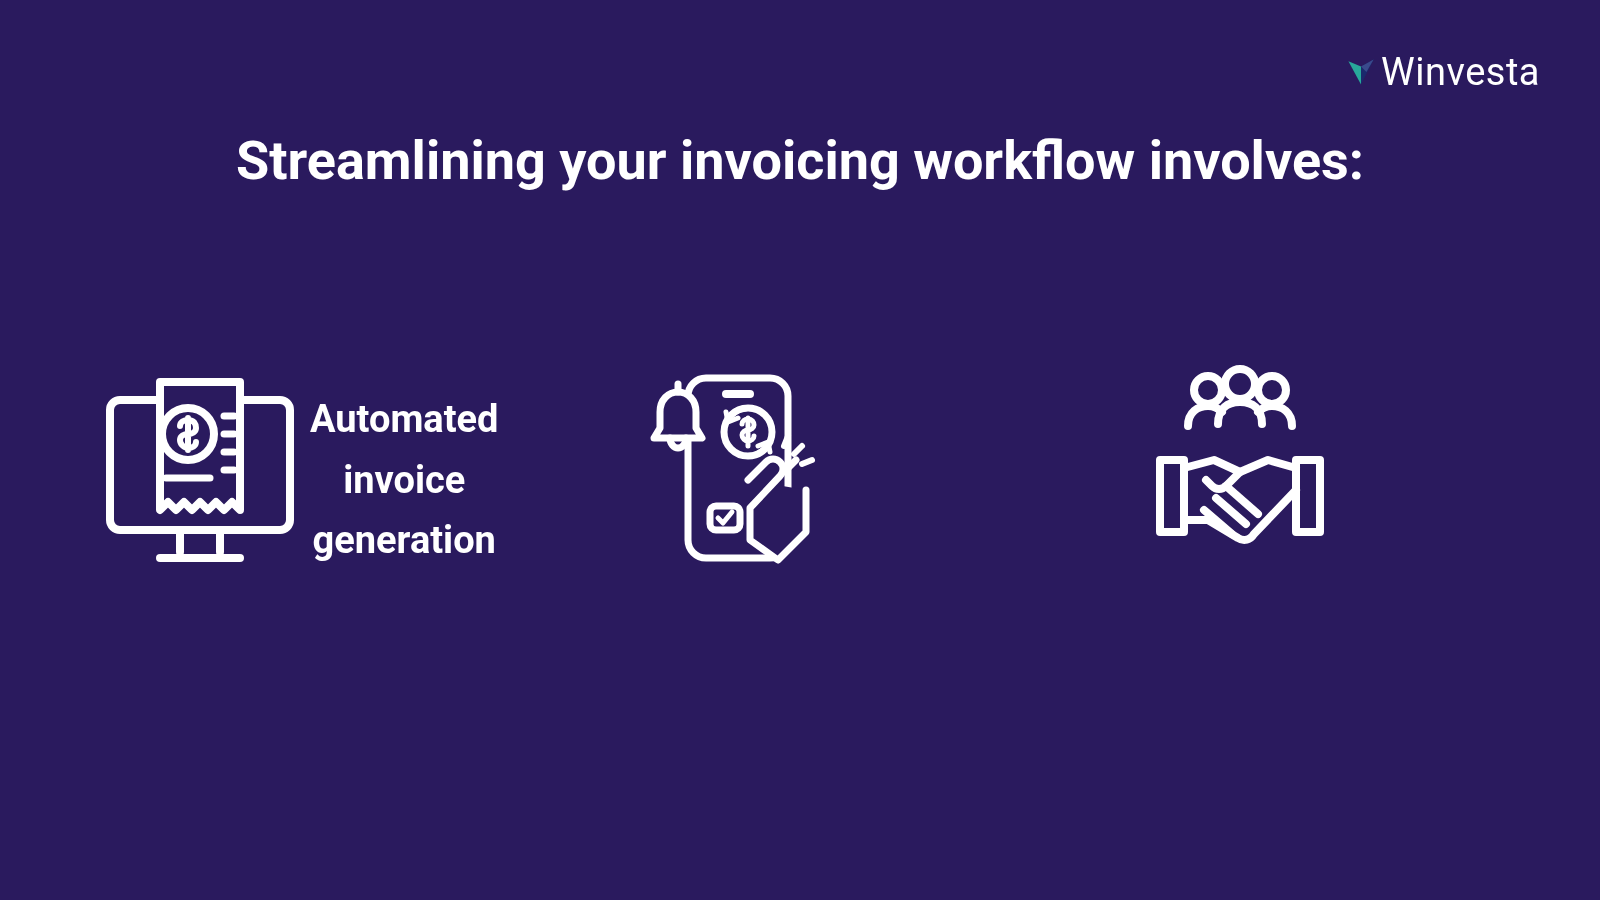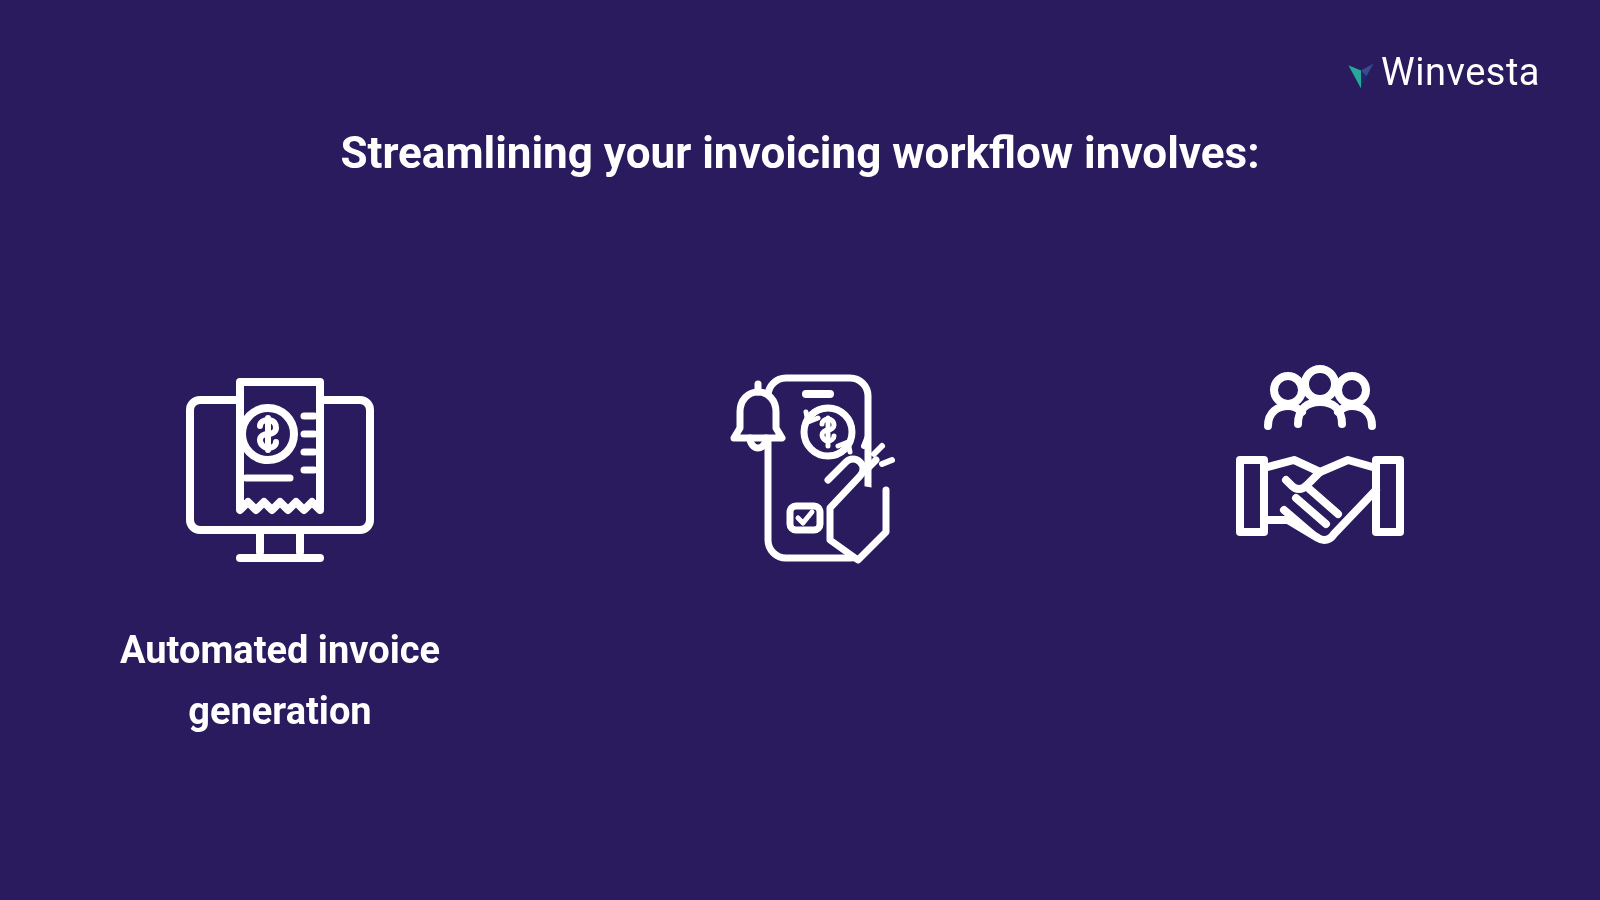--- a/index.html
+++ b/index.html
@@ -10,54 +10,54 @@
       font-family: -apple-system, BlinkMacSystemFont, "Segoe UI", Roboto, sans-serif;
       color: #fff;
       overflow: hidden;
       position: relative;
     }
     .logo {
       position: absolute;
       top: 50px;
       right: 60px;
       display: flex;
-      align-items: flex-end;
+      align-items: center;
       gap: 2px;
     }
     .logo-mark {
       width: 36px;
       height: 36px;
     }
     .logo-text {
       font-size: 38px;
       font-weight: 400;
       letter-spacing: 0.5px;
     }
     .title {
       position: absolute;
       top: 120px;
       left: 0;
       right: 0;
       text-align: center;
-      font-size: 44px;
+      font-size: 54px;
       font-weight: 700;
       line-height: 1.5;
     }
     .features {
       position: absolute;
       top: 340px;
       left: 0;
       right: 0;
       display: flex;
       justify-content: center;
       gap: 140px;
     }
     .feature {
       display: flex;
-      flex-direction: column;
+      flex-direction: row;
       align-items: center;
       width: 380px;
     }
     .feature-icon {
       height: 260px;
       display: flex;
       align-items: center;
       justify-content: center;
     }
     .feature-icon svg {

